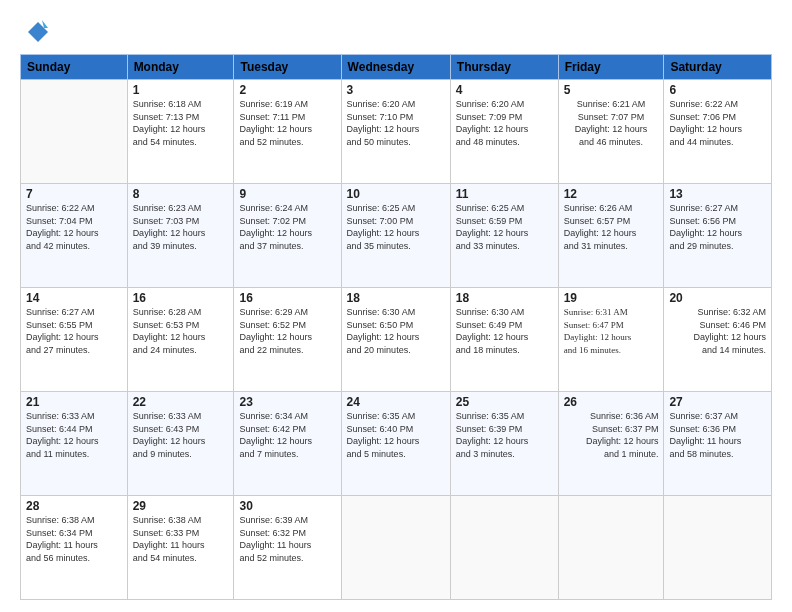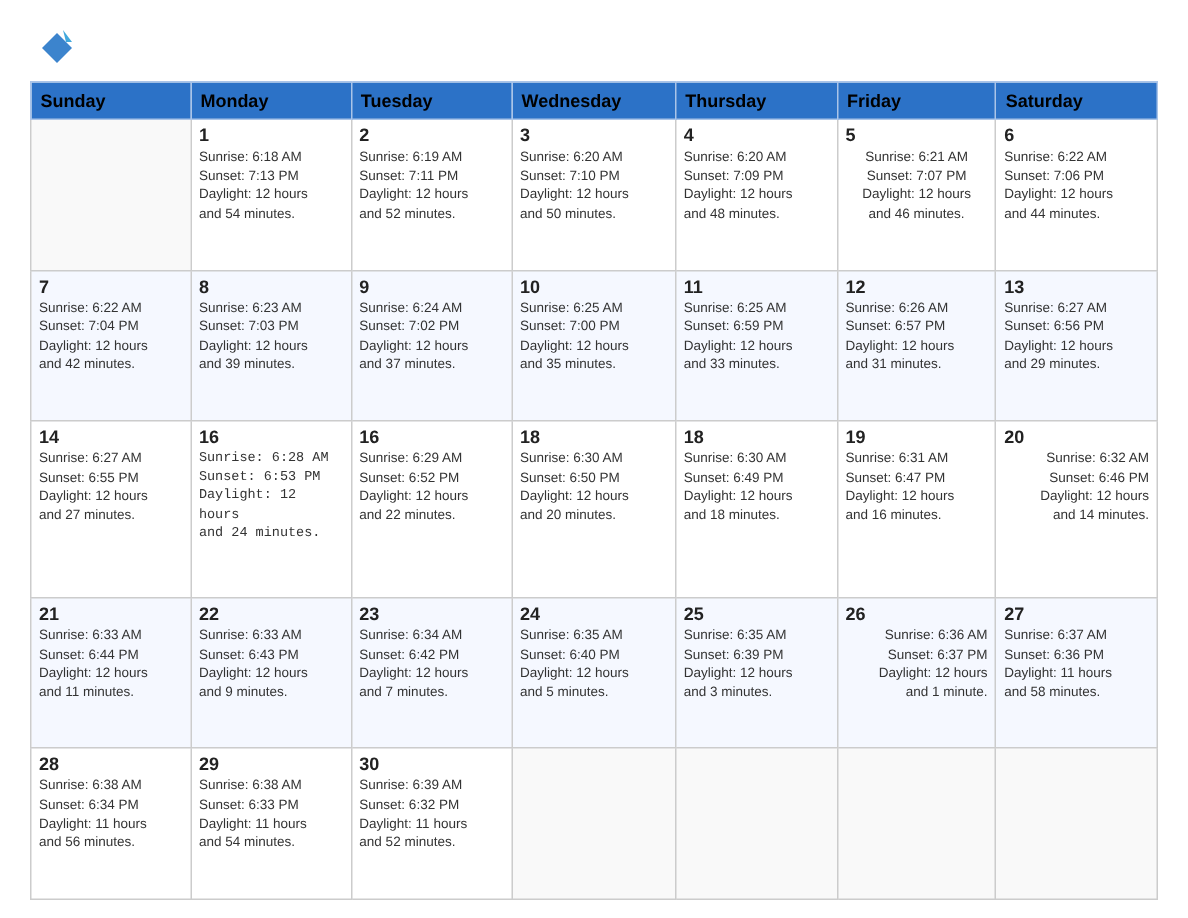--- a/index.html
+++ b/index.html
@@ -237,21 +237,21 @@
         <tr>
           <td>
             <span class="day-number">14</span>
             <div class="day-info" style="white-space: pre-line;">Sunrise: 6:27 AM
 Sunset: 6:55 PM
 Daylight: 12 hours
 and 27 minutes.</div>
           </td>
           <td>
             <span class="day-number">16</span>
-            <div class="day-info" style="white-space: pre-line; font-family: Liberation Mono, monospace;">Sunrise: 6:28 AM
+            <div class="day-info" style="white-space: pre-line;">Sunrise: 6:28 AM
 Sunset: 6:53 PM
 Daylight: 12 hours
 and 24 minutes.</div>
           </td>
           <td>
             <span class="day-number">16</span>
             <div class="day-info" style="white-space: pre-line;">Sunrise: 6:29 AM
 Sunset: 6:52 PM
 Daylight: 12 hours
 and 22 minutes.</div>
@@ -265,21 +265,21 @@
           </td>
           <td>
             <span class="day-number">18</span>
             <div class="day-info" style="white-space: pre-line;">Sunrise: 6:30 AM
 Sunset: 6:49 PM
 Daylight: 12 hours
 and 18 minutes.</div>
           </td>
           <td>
             <span class="day-number">19</span>
-            <div class="day-info" style="white-space: pre-line;">Sunrise: 6:31 AM
+            <div class="day-info" style="white-space: pre-line; font-family: Liberation Serif, serif;">Sunrise: 6:31 AM
 Sunset: 6:47 PM
 Daylight: 12 hours
 and 16 minutes.</div>
           </td>
           <td>
             <span class="day-number">20</span>
             <div class="day-info" style="white-space: pre-line; text-align: right;">Sunrise: 6:32 AM
 Sunset: 6:46 PM
 Daylight: 12 hours
 and 14 minutes.</div>

